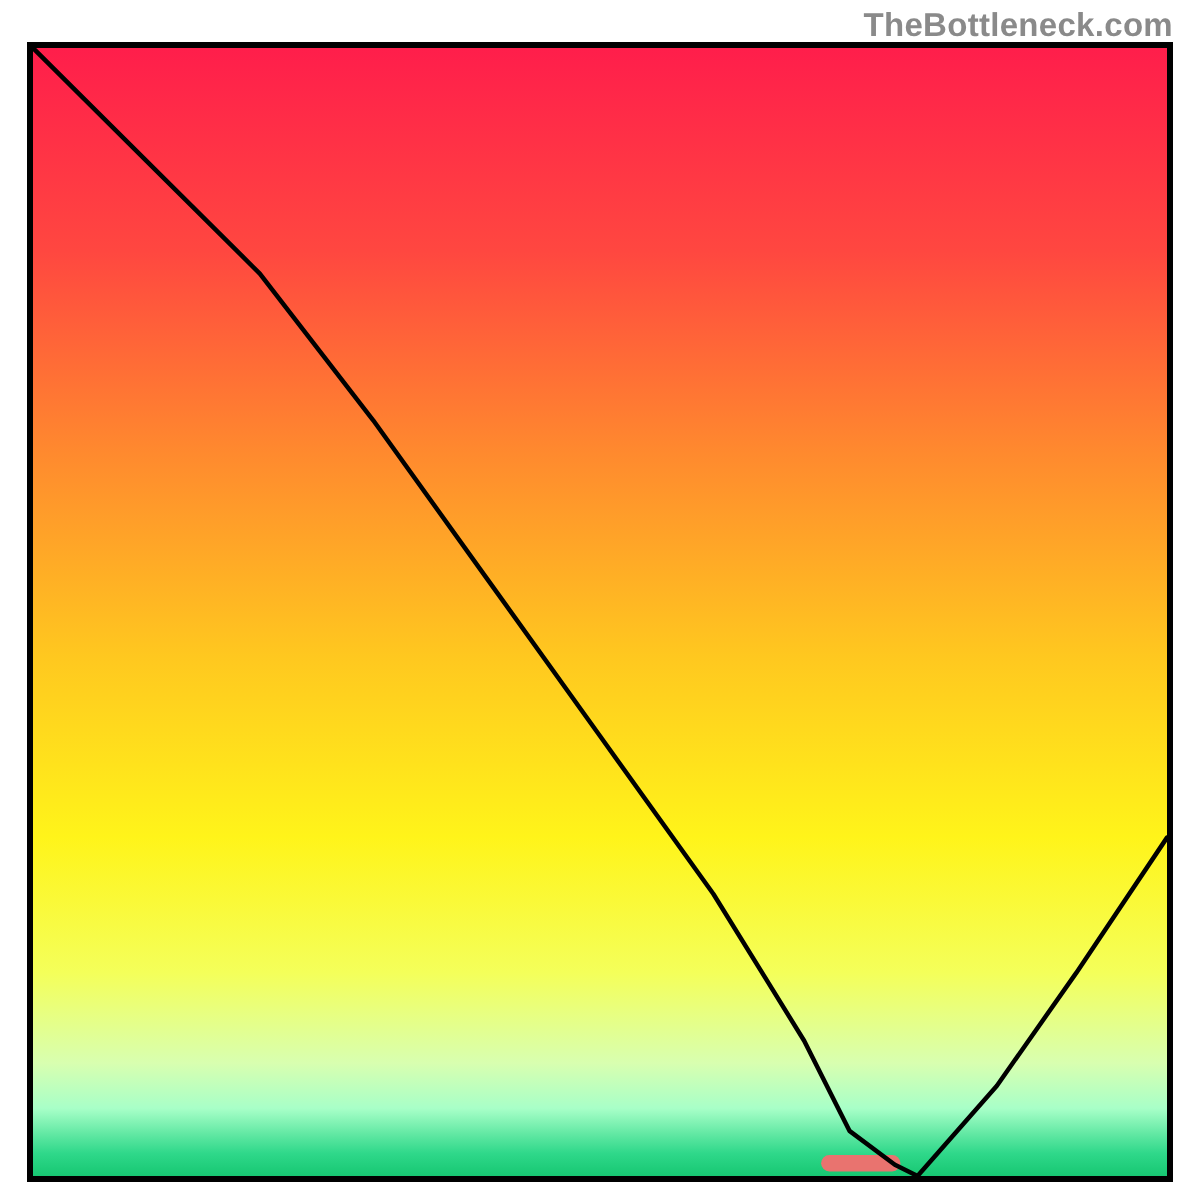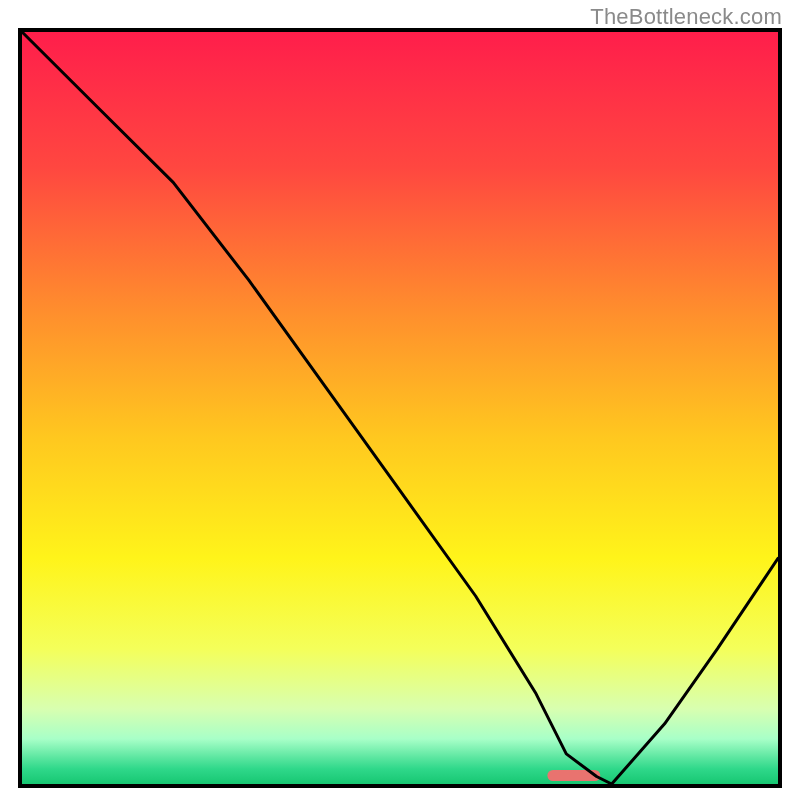--- a/index.html
+++ b/index.html
@@ -26,21 +26,21 @@
     left: 0;
     width: 100%;
     height: 100%;
   }
   .watermark {
     position: absolute;
     top: 4px;
     right: 18px;
     color: #8a8a8a;
     font-size: 22px;
-    font-weight: 400;
+    font-weight: 700;
     letter-spacing: 0.2px;
   }
   svg {
     display: block;
   }
 </style>
 </head>
 <body>
 
 <div class="watermark">TheBottleneck.com</div>

